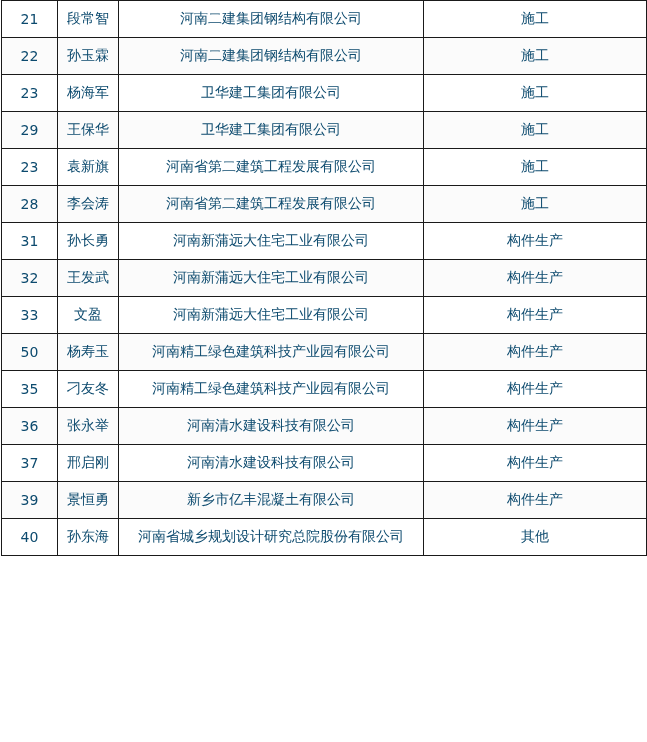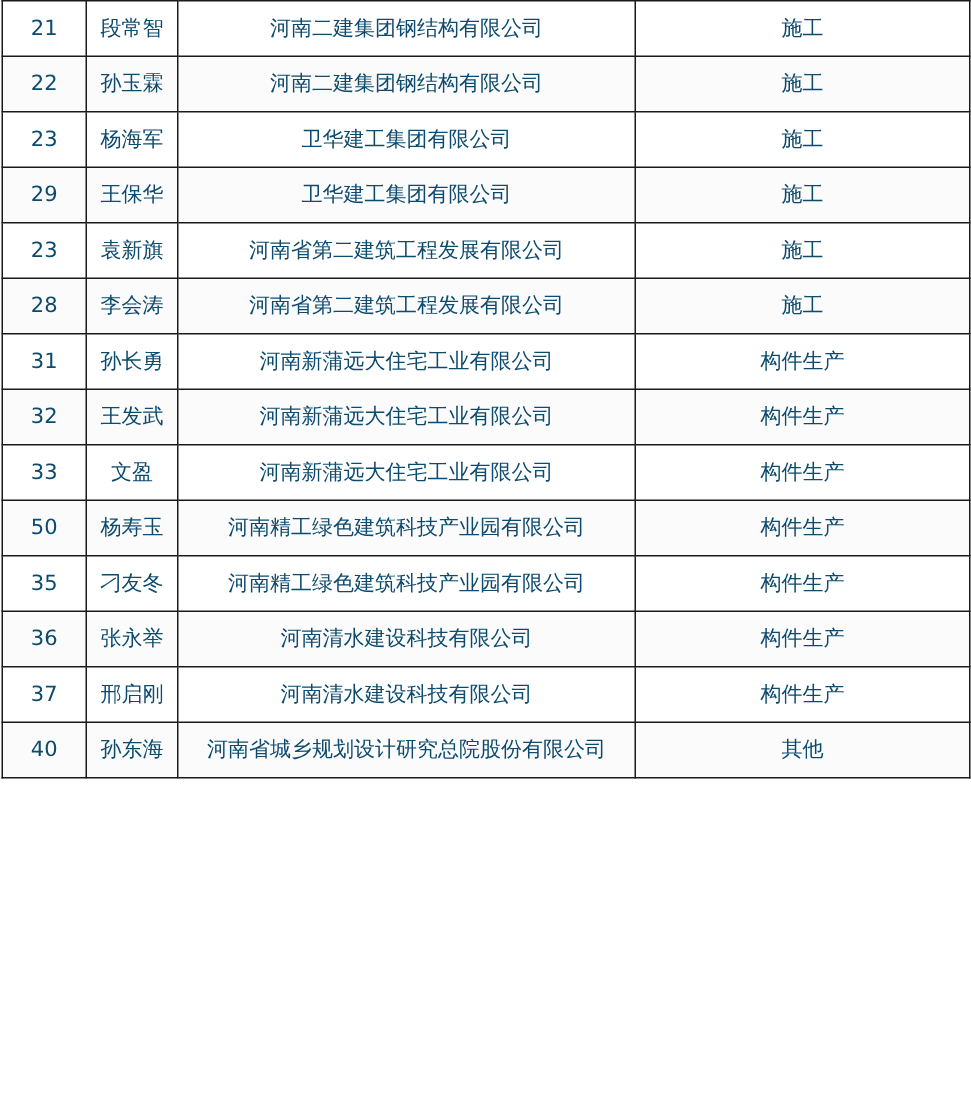--- a/index.html
+++ b/index.html
@@ -112,19 +112,25 @@
         <td>河南清水建设科技有限公司</td>
         <td>构件生产</td>
       </tr>
       <tr>
         <td>37</td>
         <td>邢启刚</td>
         <td>河南清水建设科技有限公司</td>
         <td>构件生产</td>
       </tr>
       <tr>
+        <td>39</td>
+        <td>景恒勇</td>
+        <td>新乡市亿丰混凝土有限公司</td>
+        <td>构件生产</td>
+      </tr>
+      <tr>
         <td>40</td>
         <td>孙东海</td>
         <td>河南省城乡规划设计研究总院股份有限公司</td>
         <td>其他</td>
       </tr>
     </tbody>
 </table>
 
 </body></html>

